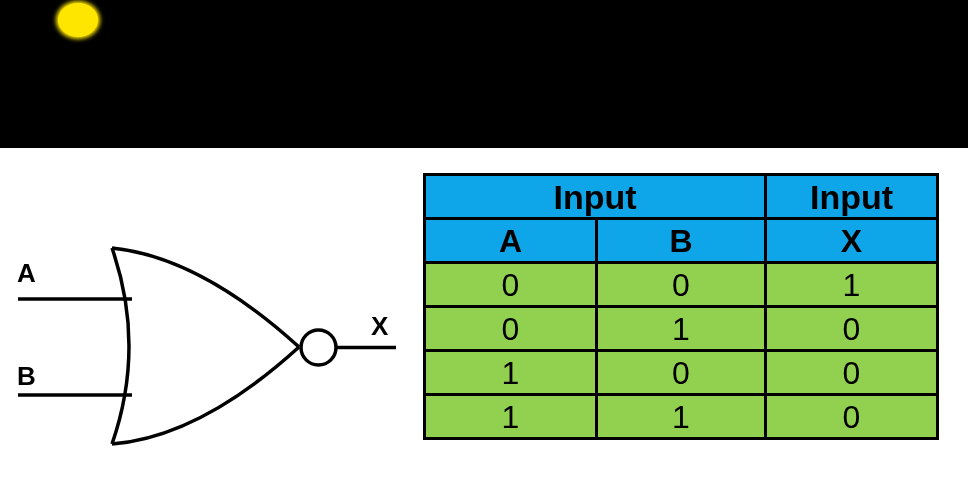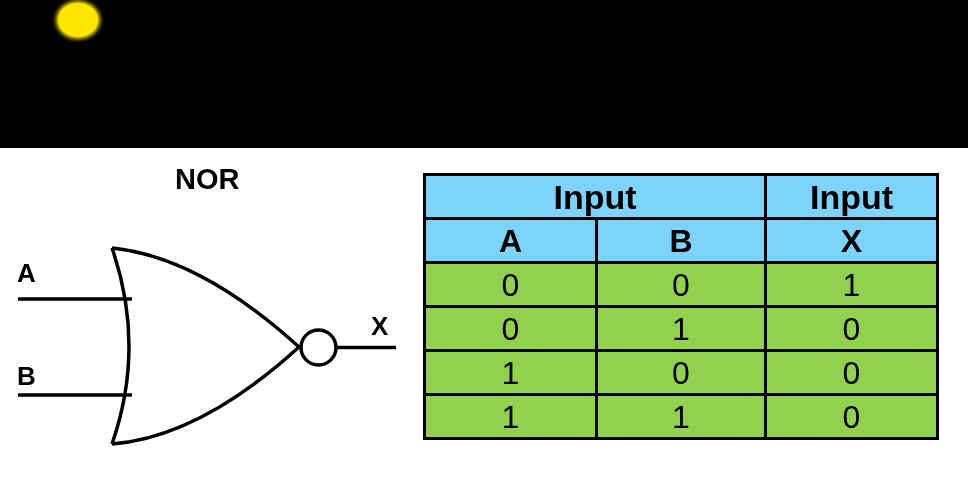--- a/index.html
+++ b/index.html
@@ -62,37 +62,36 @@
     left: 423px; top: 173px;
     width: 513px;
     border-collapse: collapse;
     table-layout: fixed;
     text-align: center;
   }
   table.truth-table td {
     border: 3px solid #000000;
     height: 44px;
     vertical-align: middle;
-    background: #7dd3fc;
+    background: #0ea5e9;
     line-height: 1;
   }
   tr.hdr-group td { font-size: 34px; font-weight: bold; }
   tr.hdr-cols  td { font-size: 32px; font-weight: bold; }
   tr.val       td { font-size: 32px; font-weight: normal; }
 </style>
 </head>
 <body>
 
 <div class="stage">
 
   <div class="banner" style="background: rgb(0, 0, 0);">
     <div class="sun" style="background: rgb(255, 230, 0); box-shadow: rgb(255, 230, 0) 0px 0px 4px 2px;"></div>
   </div>
 
-  <div class="gate-title">NOR</div>
 
   <svg class="gate-svg" viewBox="0 0 420 487">
 
     <path d="M 112 248 Q 146 346 112 444"></path>
     <path d="M 112 248 Q 200 257 299 347"></path>
     <path d="M 112 444 Q 200 437 299 347"></path>
 
     <line x1="18" y1="299" x2="132" y2="299"></line>
     <line x1="18" y1="395" x2="132" y2="395"></line>
     <circle cx="318.5" cy="347.5" r="17.5"></circle>

